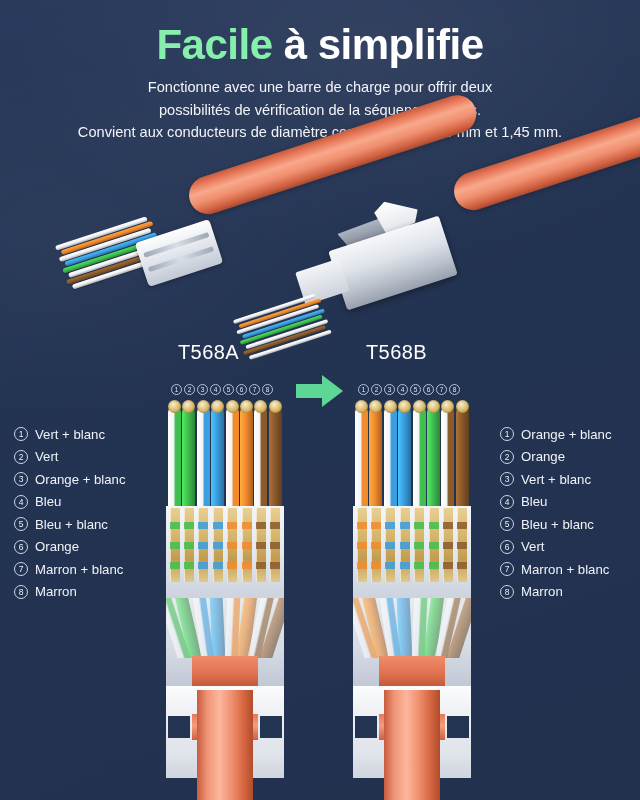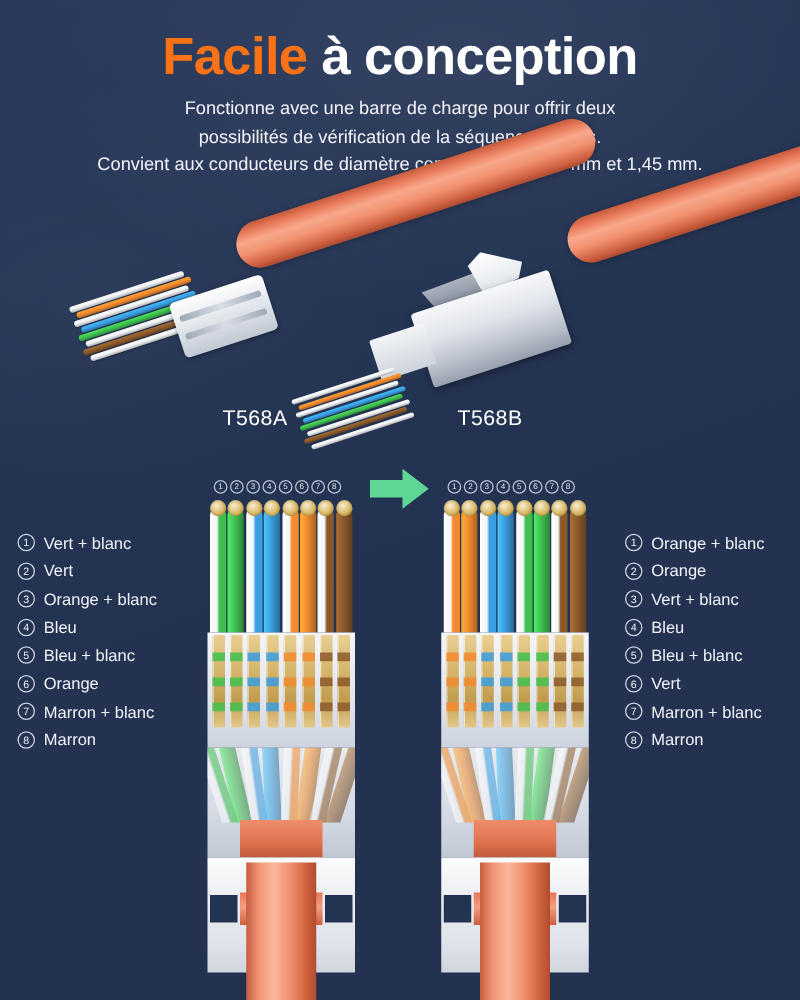--- a/index.html
+++ b/index.html
@@ -26,21 +26,21 @@
   .header { position: absolute; top: 0; left: 0; width: 640px; text-align: center; }
   .title {
     margin-top: 22px;
     font-size: 42px;
     font-weight: bold;
     letter-spacing: -0.5px;
     color: #ffffff;
     line-height: 1.08;
     white-space: nowrap;
   }
-  .title .accent { color: #f97316; }
+  .title .accent { color: #86efac; }
   .subtitle {
     margin-top: 9px;
     font-size: 14.6px;
     color: #f2f4f8;
     line-height: 1.52;
   }
   .subtitle div { white-space: nowrap; }
 
   
   .hero { position: absolute; top: 160px; left: 0; width: 640px; height: 180px; }
@@ -115,22 +115,22 @@
     position: absolute; width: 84px; height: 4px; border-radius: 2px;
   }
 
   .arrow-green {
     position: absolute; left: 296px; top: 214px;
     width: 48px; height: 34px;
   }
 
   
   .std-label {
-    position: absolute; top: 325px;
-    font-size: 17px; color: #ffffff; font-weight: 400; letter-spacing: 0.4px;
+    position: absolute; top: 341px;
+    font-size: 20px; color: #ffffff; font-weight: 400; letter-spacing: 0.4px;
   }
   #std-a { left: 178px; }
   #std-b { left: 366px; }
 
   .pin-numbers {
     position: absolute; top: 384px;
     display: flex; gap: 2px;
   }
   #pins-a { left: 171px; }
   #pins-b { left: 358px; }
@@ -215,21 +215,21 @@
   }
   .legend-text { font-size: 13.2px; color: #f0f3f8; white-space: nowrap; }
 </style>
 </head>
 <body>
 
 <div class="bg-sheen"></div>
 
 <div class="header">
   <div class="title">
-    <span class="accent">Facile</span><span> à conception</span>
+    <span class="accent">Facile</span><span> à simplifie</span>
   </div>
   <div class="subtitle">
     <div>Fonctionne avec une barre de charge pour offrir deux</div>
     <div>possibilités de vérification de la séquence des fils.</div>
     <div>Convient aux conducteurs de diamètre compris entre 1,35 mm et 1,45 mm.</div>
   </div>
 </div>
 
 <div class="hero">
 

